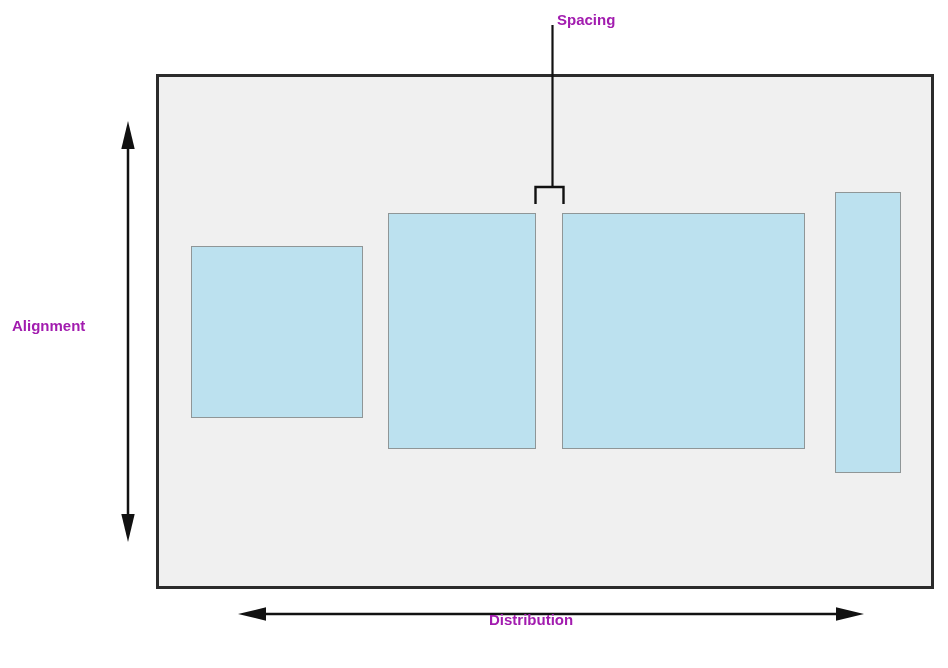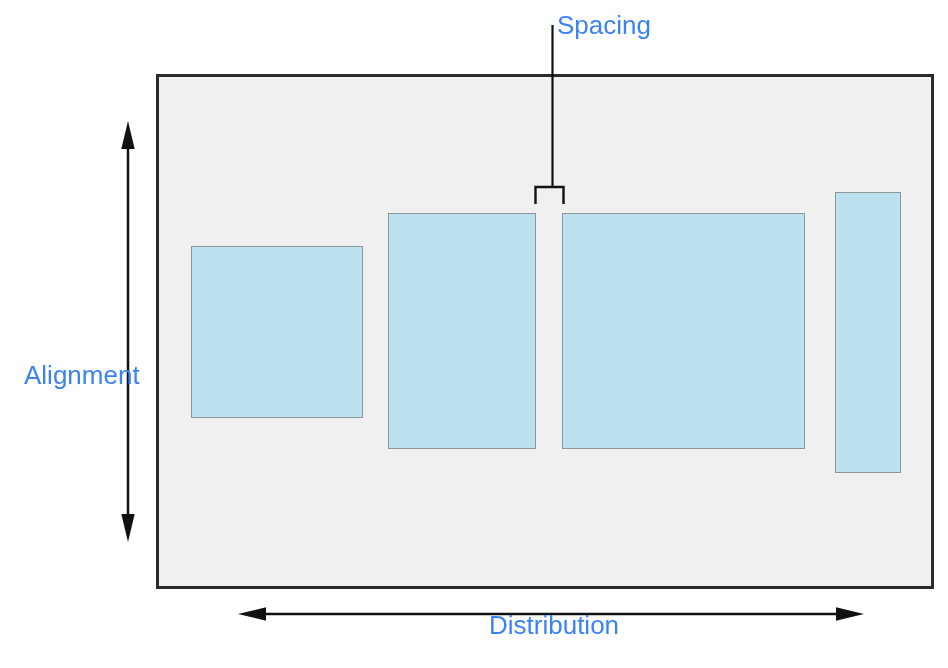--- a/index.html
+++ b/index.html
@@ -26,28 +26,29 @@
     border: 3px solid var(--container-border, #2b2b2b);
   }
   .box {
     position: absolute;
     box-sizing: border-box;
     background: var(--box-fill, #bce1ef);
     border: 1.5px solid var(--box-border, #8f9697);
   }
   .label {
     position: absolute;
-    color: #3b82f6;
-    font-size: 26px;
+    color: #a21caf;
+    font-size: 15px;
     line-height: 1.15;
     white-space: nowrap;
     user-select: none;
+    font-weight: bold;
   }
   .spacing-label      { left: 557px; top: 11px;  }
-  .alignment-label    { left: 24px;  top: 317px; margin-top: 44px; }
+  .alignment-label    { left: 12px;  top: 317px; }
   .distribution-label { left: 489px; top: 611px; }
   .overlay {
     position: absolute;
     left: 0;
     top: 0;
     pointer-events: none;
   }
   .overlay line, .overlay path {
     stroke: var(--line-color, #111111);
     fill: none;

